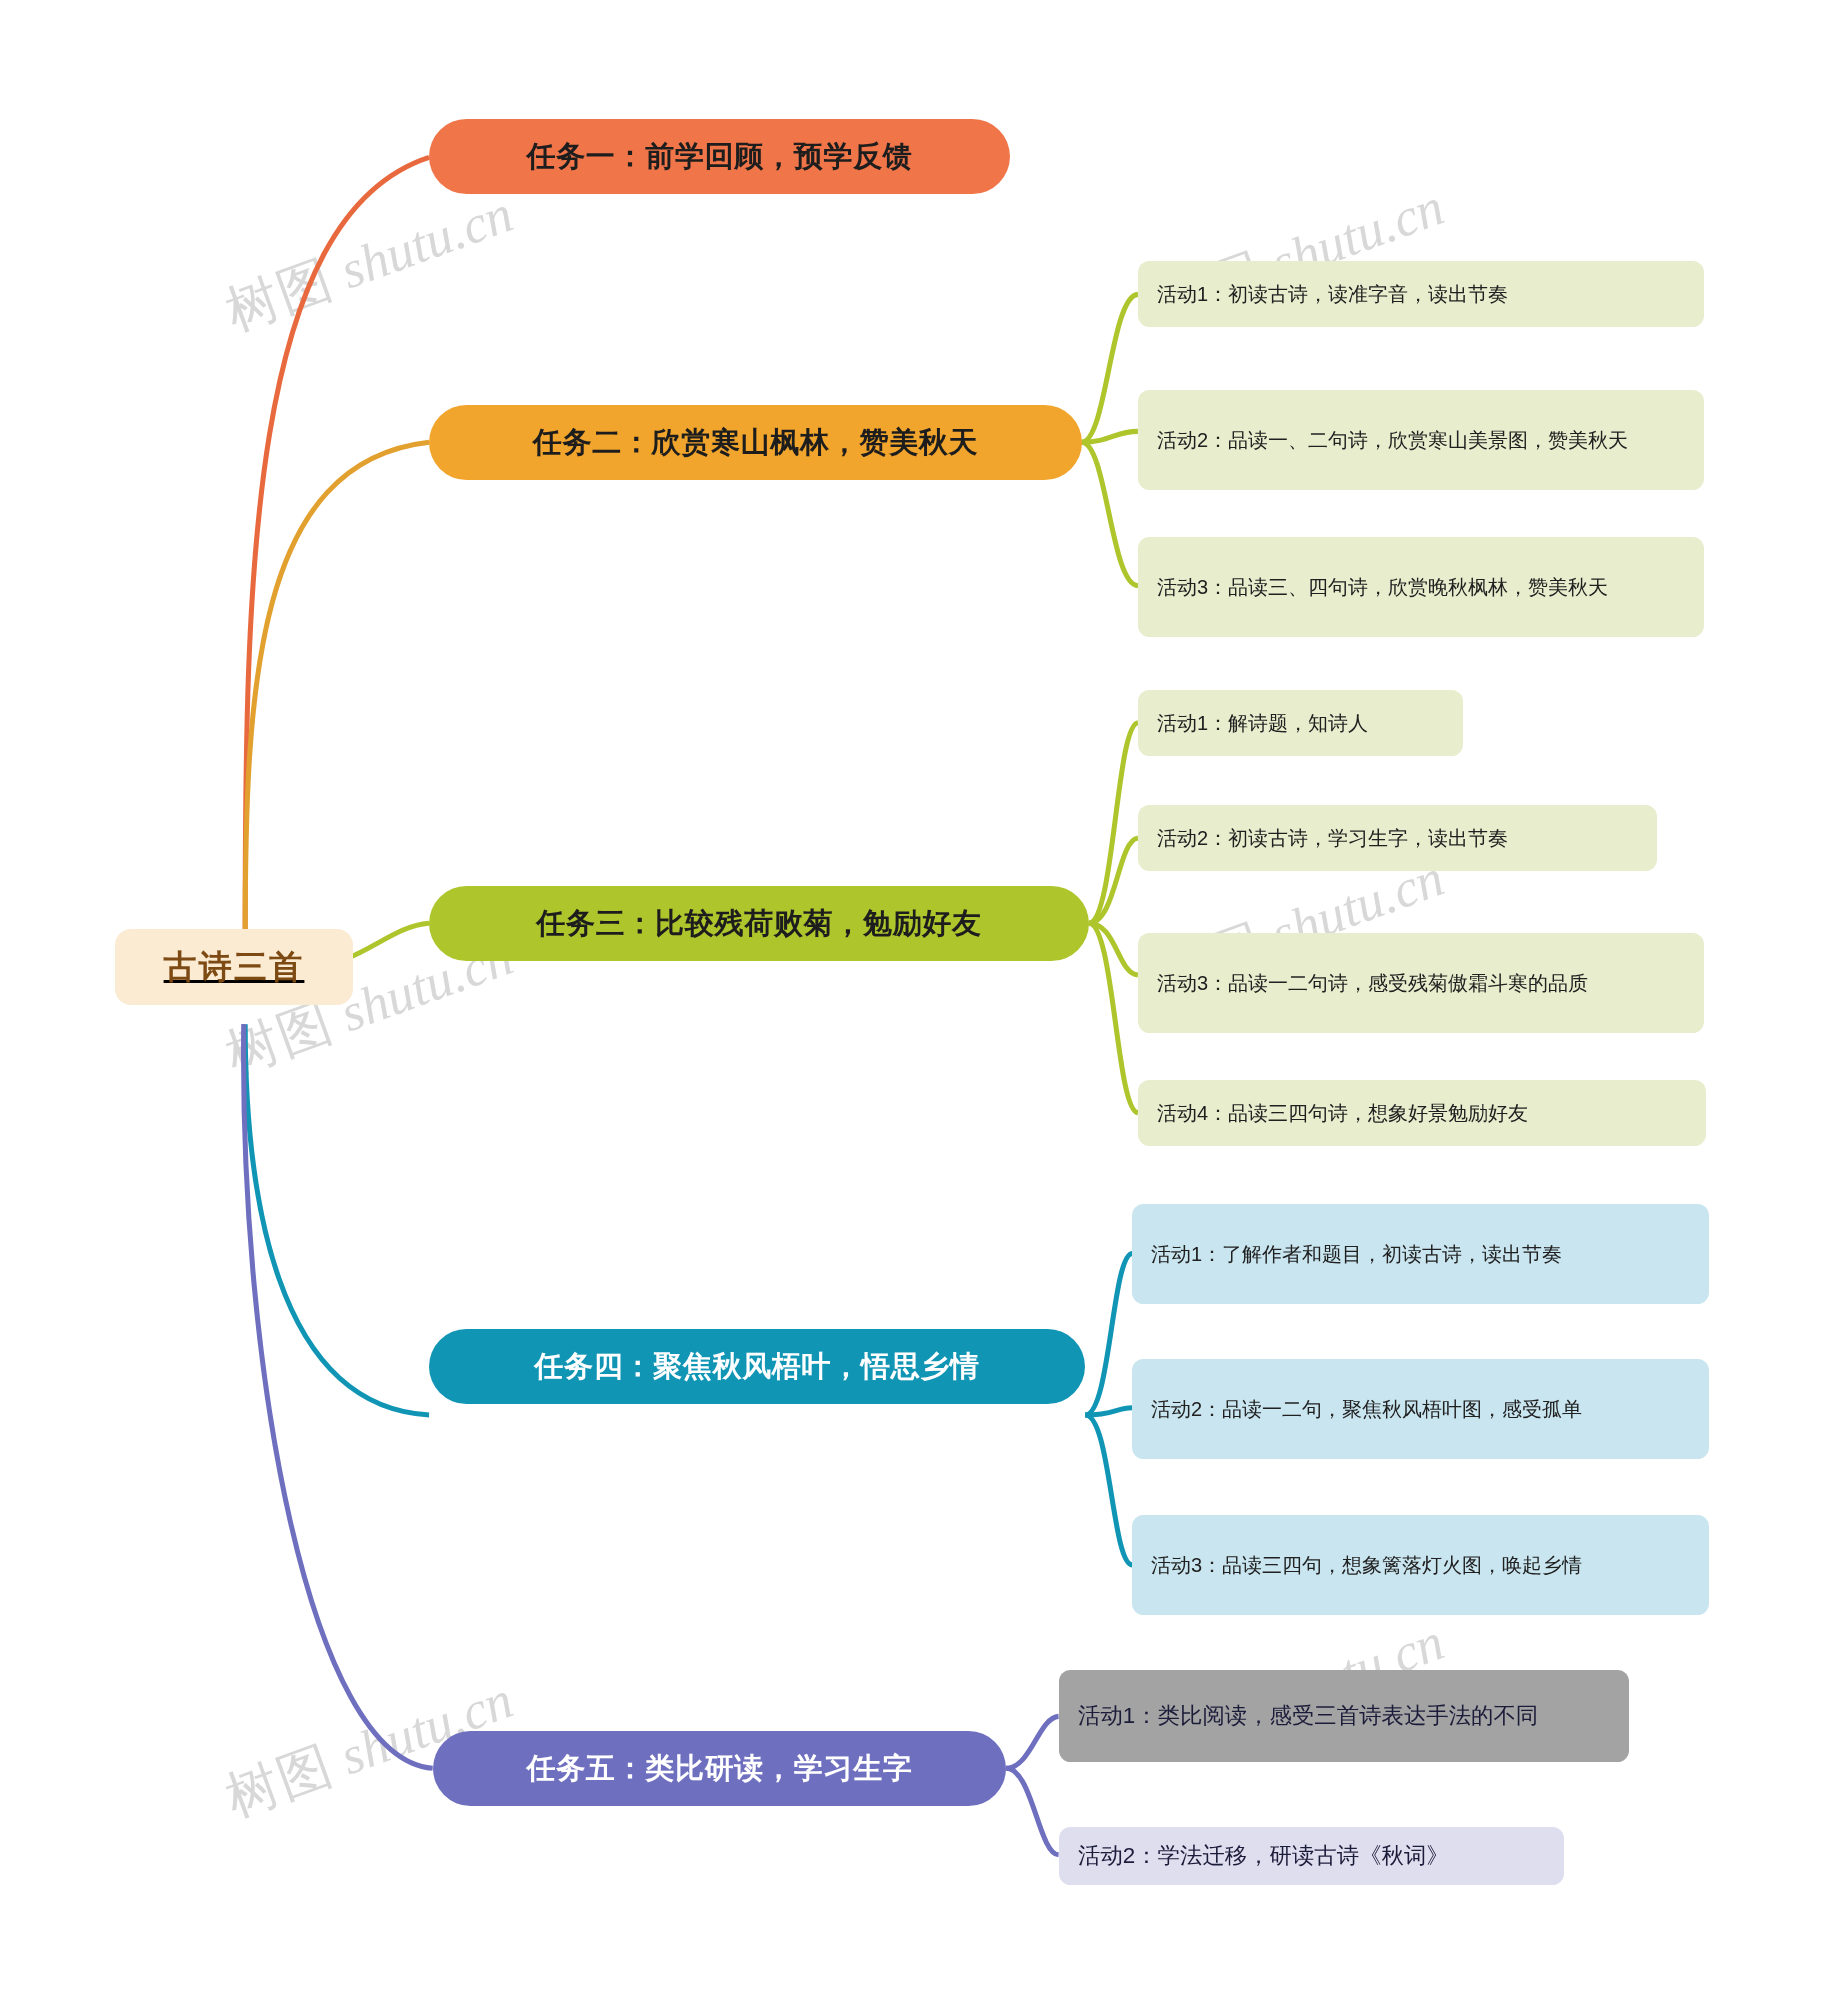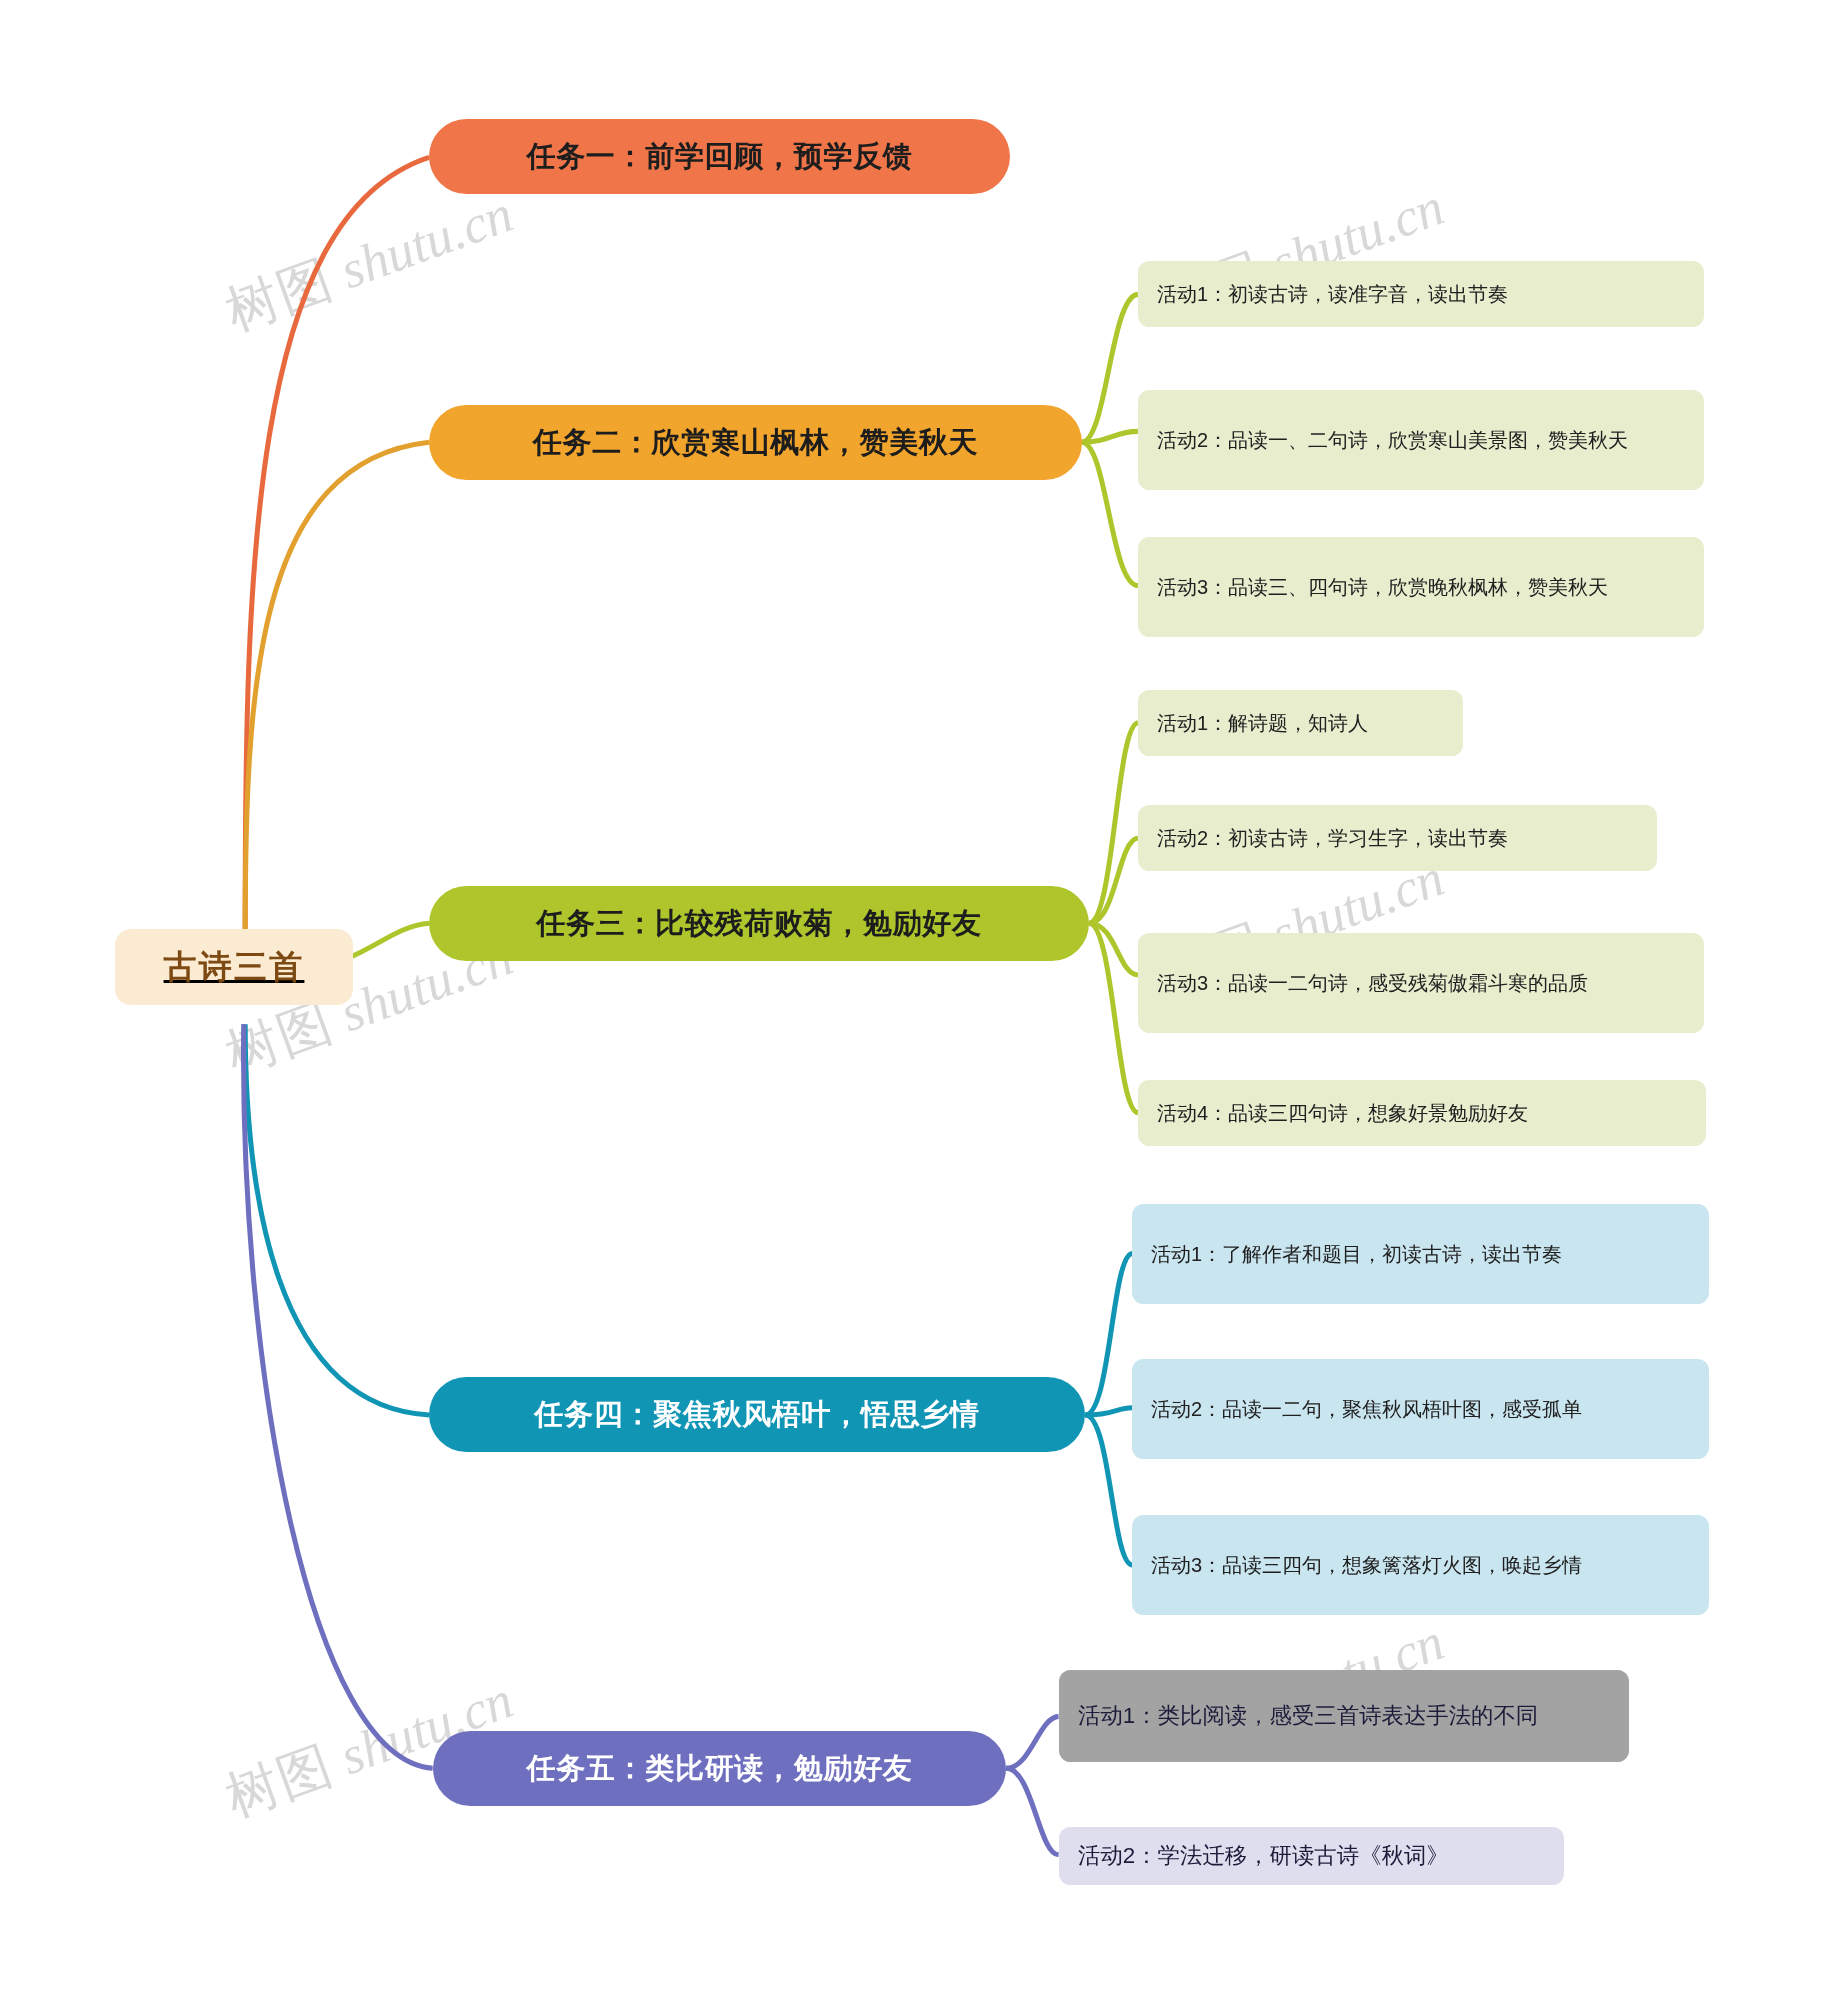--- a/index.html
+++ b/index.html
@@ -179,36 +179,36 @@
     <div class="node act" style="left:1138px; top:805px; width:519px; height:66px; background:#E8EDCD;">
       <span class="txt">活动2：初读古诗，学习生字，读出节奏</span>
     </div>
     <div class="node act" style="left:1138px; top:933px; width:566px; height:100px; background:#E8EDCD;">
       <span class="txt">活动3：品读一二句诗，感受残菊傲霜斗寒的品质</span>
     </div>
     <div class="node act" style="left:1138px; top:1080px; width:568px; height:66px; background:#E8EDCD;">
       <span class="txt">活动4：品读三四句诗，想象好景勉励好友</span>
     </div>
 
-    <div class="node task task-light" style="left:429px; top:1377px; width:656px; height:75px; background:#1195B5;">
+    <div class="node task task-light" style="left:429px; top:1329px; width:656px; height:75px; background:#1195B5;">
       <span class="txt">任务四：聚焦秋风梧叶，悟思乡情</span>
     </div>
 
     <div class="node act" style="left:1132px; top:1204px; width:577px; height:100px; background:#C9E5EF;">
       <span class="txt">活动1：了解作者和题目，初读古诗，读出节奏</span>
     </div>
     <div class="node act" style="left:1132px; top:1359px; width:577px; height:100px; background:#C9E5EF;">
       <span class="txt">活动2：品读一二句，聚焦秋风梧叶图，感受孤单</span>
     </div>
     <div class="node act" style="left:1132px; top:1515px; width:577px; height:100px; background:#C9E5EF;">
       <span class="txt">活动3：品读三四句，想象篱落灯火图，唤起乡情</span>
     </div>
 
     <div class="node task task-light" style="left:433px; top:1731px; width:573px; height:75px; background:#6F6FC0;">
-      <span class="txt">任务五：类比研读，勉励好友</span>
+      <span class="txt">任务五：类比研读，学习生字</span>
     </div>
 
     <div class="node act purple" style="left:1059px; top:1670px; width:570px; height:92px; background:#a3a3a3;">
       <span class="txt">活动1：类比阅读，感受三首诗表达手法的不同</span>
     </div>
     <div class="node act purple" style="left:1059px; top:1827px; width:505px; height:58px; background:#DEDEEE;">
       <span class="txt">活动2：学法迁移，研读古诗《秋词》</span>
     </div>
 
   </div>

